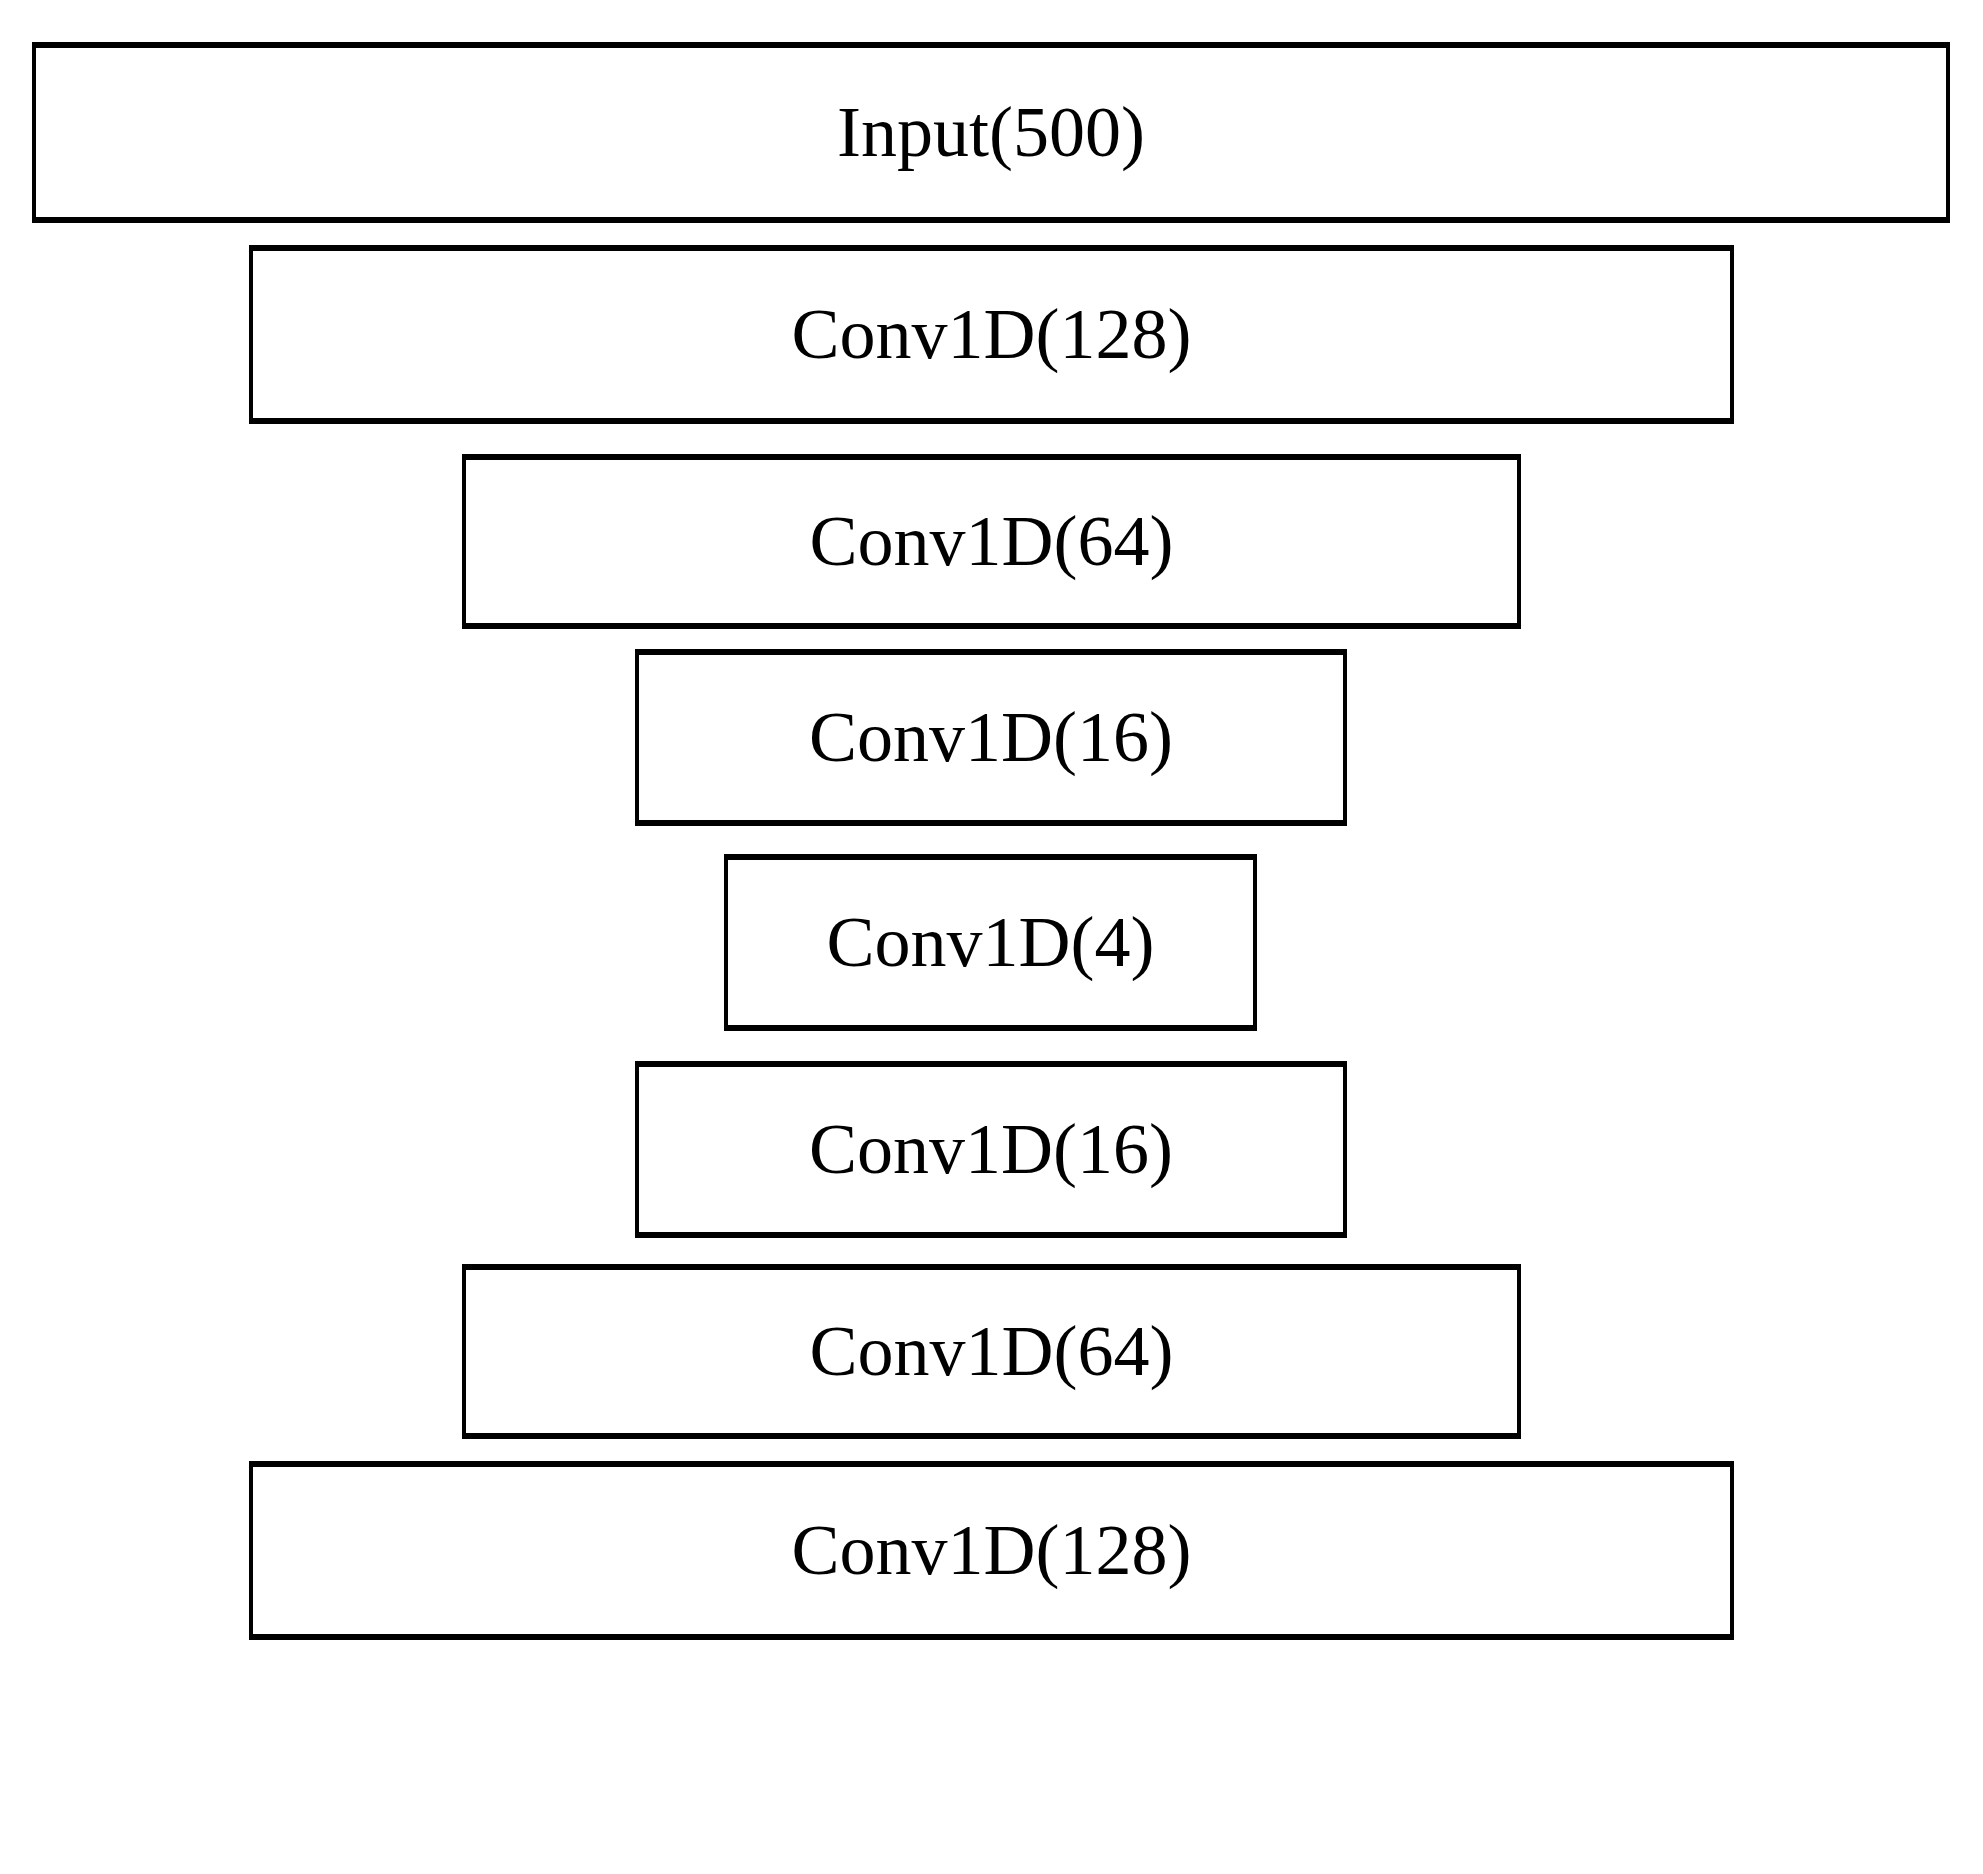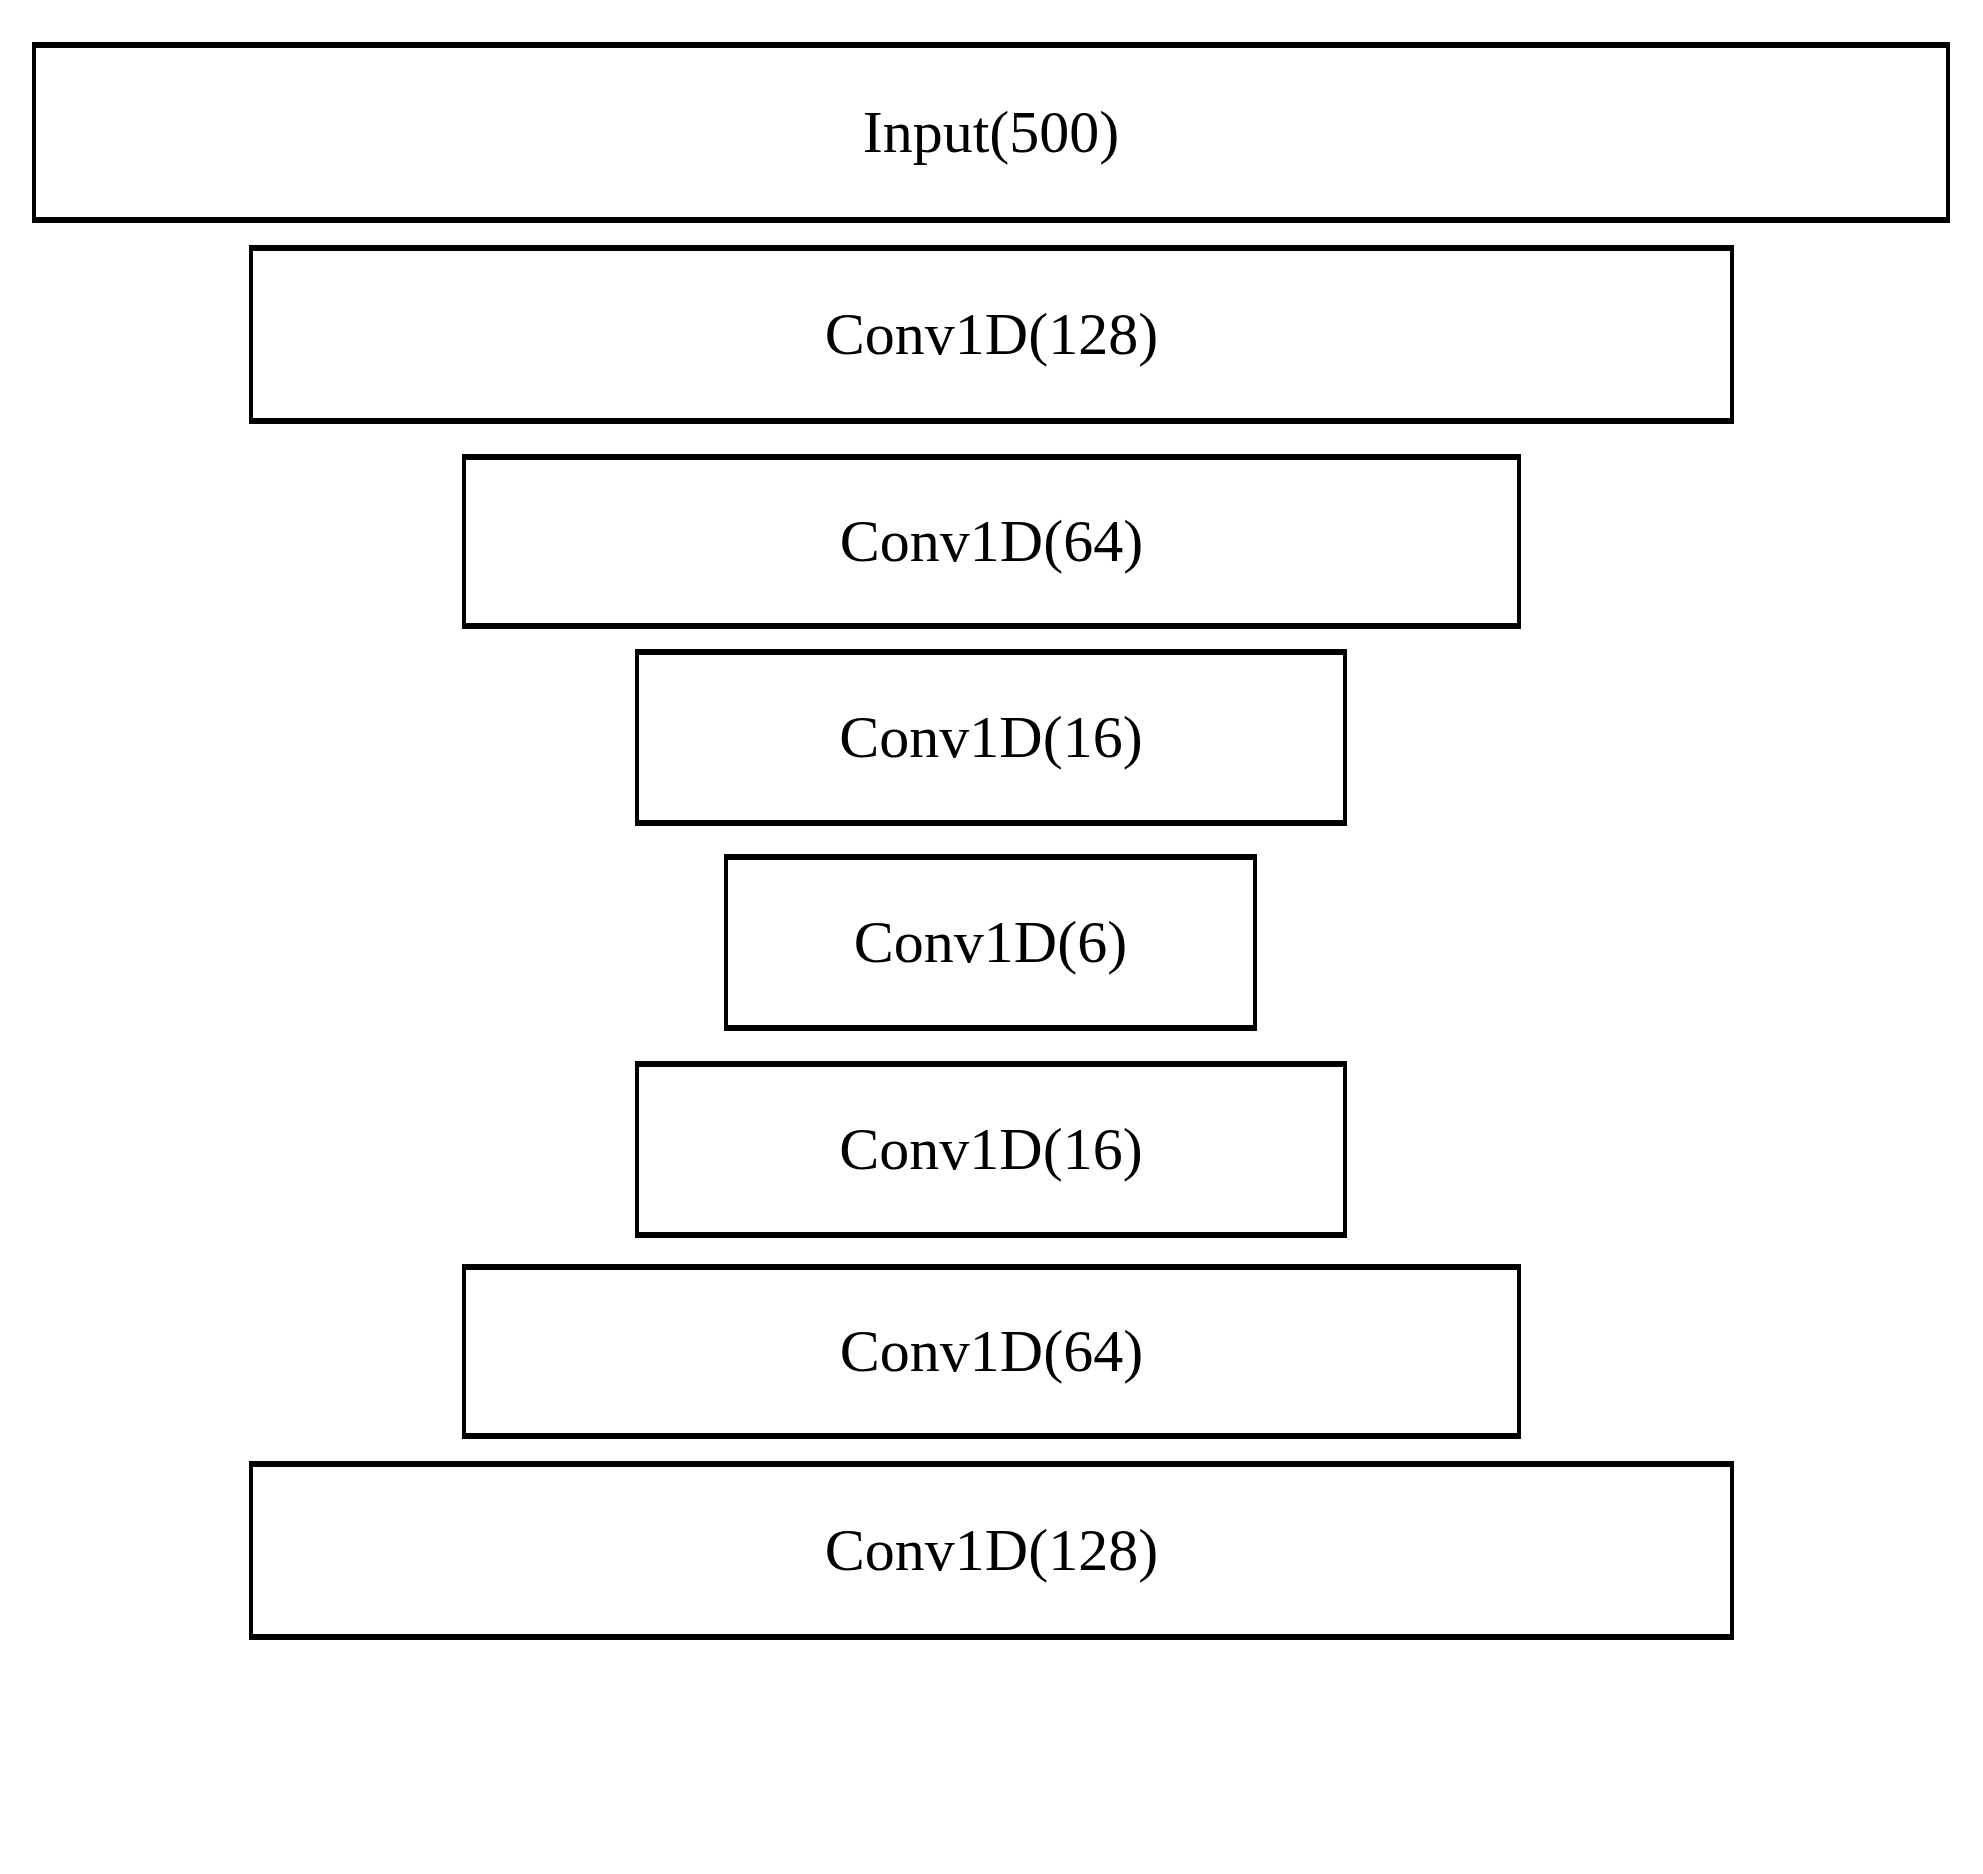--- a/index.html
+++ b/index.html
@@ -17,21 +17,21 @@
   .layer-box {
     position: absolute;
     box-sizing: border-box;
     background: #ffffff;
     border-style: solid;
     border-color: #000000;
     border-width: 6px 4px;
     display: flex;
     align-items: center;
     justify-content: center;
-    font-size: 60px;
+    font-size: 72px;
     color: #000000;
     white-space: nowrap;
     text-align: center;
   }
   
   .b1 { left: 32px;  top: 42px;   width: 1918px; height: 181px; }
   .b2 { left: 249px; top: 245px;  width: 1485px; height: 179px; }
   .b3 { left: 462px; top: 454px;  width: 1059px; height: 175px; }
   .b4 { left: 635px; top: 649px;  width: 712px;  height: 177px; }
   .b5 { left: 724px; top: 854px;  width: 533px;  height: 177px; }
@@ -50,21 +50,21 @@
   <div class="layer-box b2">
     <span>Conv1D(128)</span>
   </div>
   <div class="layer-box b3">
     <span>Conv1D(64)</span>
   </div>
   <div class="layer-box b4">
     <span>Conv1D(16)</span>
   </div>
   <div class="layer-box b5">
-    <span>Conv1D(6)</span>
+    <span>Conv1D(4)</span>
   </div>
   <div class="layer-box b6">
     <span>Conv1D(16)</span>
   </div>
   <div class="layer-box b7">
     <span>Conv1D(64)</span>
   </div>
   <div class="layer-box b8">
     <span>Conv1D(128)</span>
   </div>

